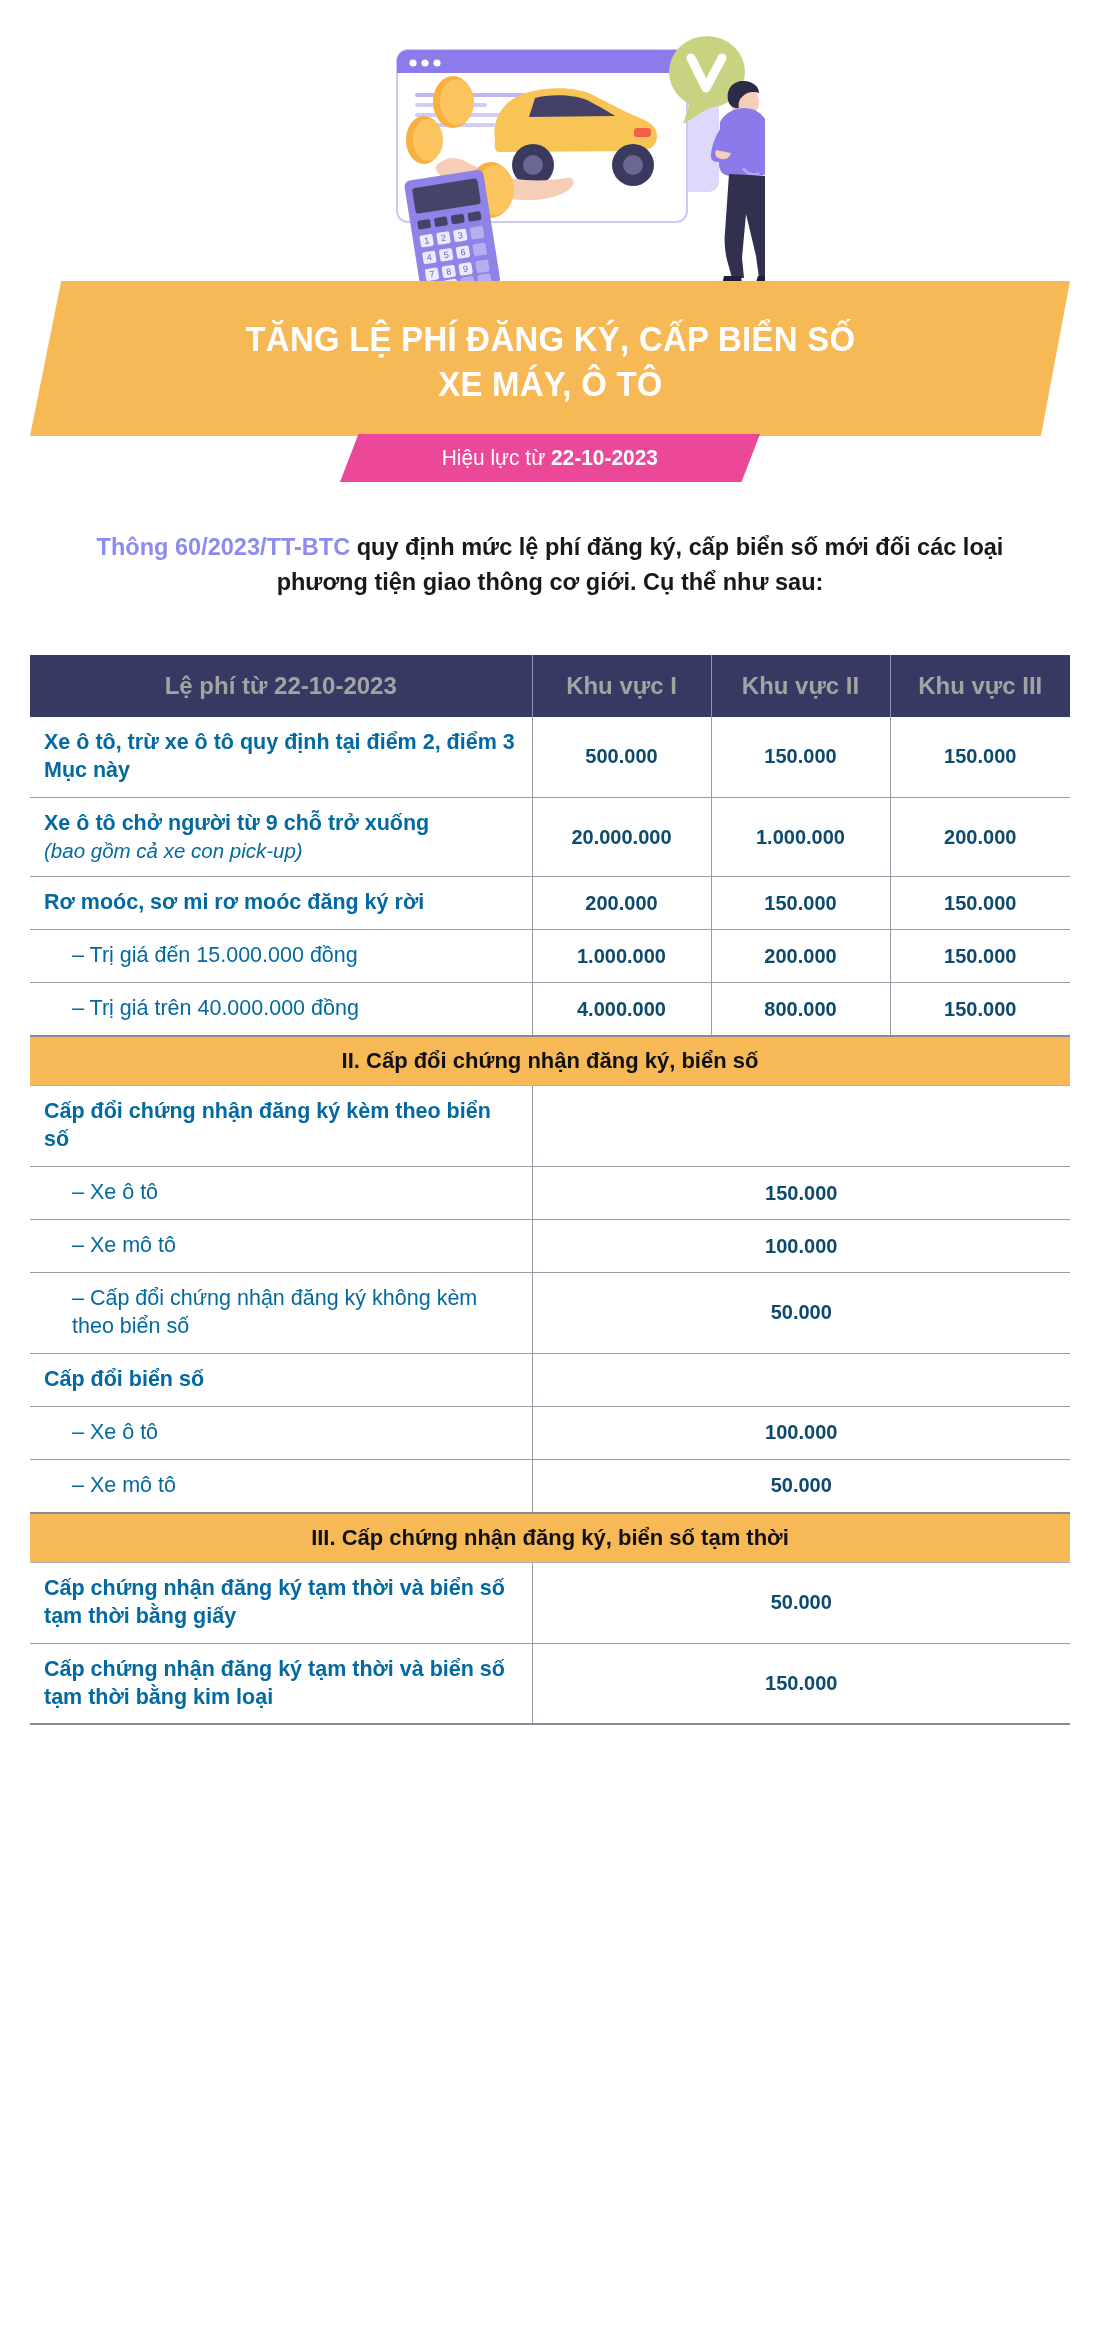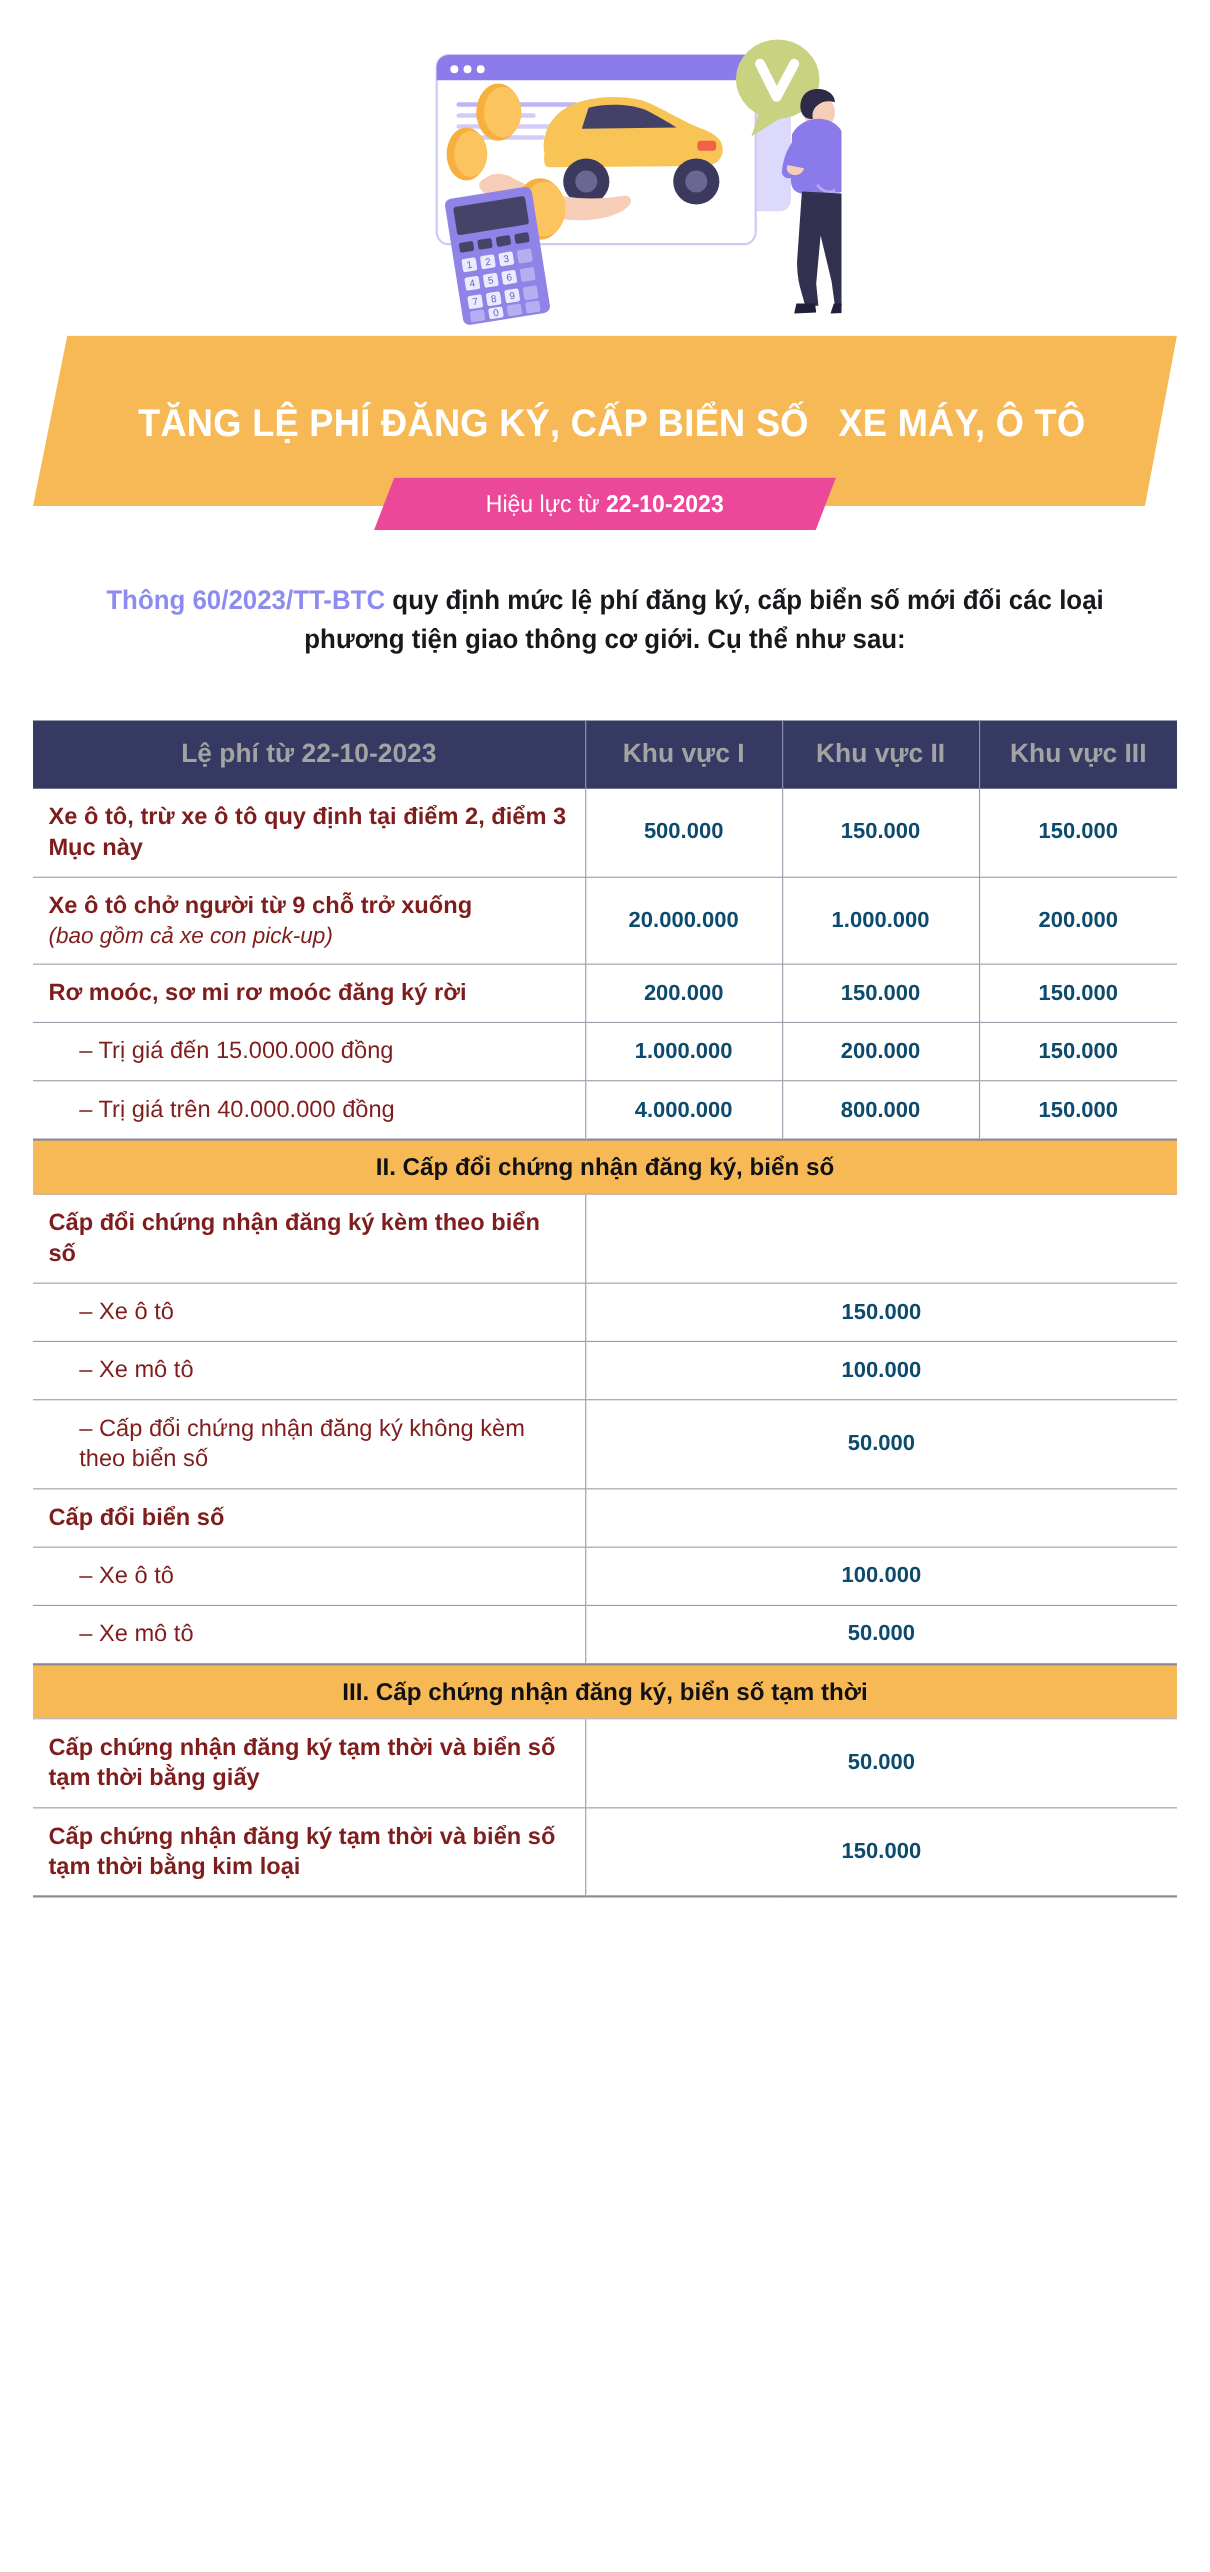--- a/index.html
+++ b/index.html
@@ -34,28 +34,28 @@
     left: 345px;
     top: 10px;
     width: 420px;
     height: 290px;
   }
 
   
   .title-banner {
     position: absolute;
     left: 30px;
-    top: 305px;
+    top: 281px;
     width: 1040px;
     height: 155px;
     background: #f7b955;
     clip-path: polygon(3.0% 0%, 100% 0%, 97.2% 100%, 0% 100%);
     box-sizing: border-box;
     display: flex;
-    flex-direction: row;
+    flex-direction: column;
     align-items: center;
     justify-content: center;
     padding-top: 6px;
   }
   .title-line {
     color: #ffffff;
     font-weight: bold;
     font-size: 35px;
     letter-spacing: 0.3px;
     line-height: 1.28;
@@ -139,21 +139,21 @@
     font-size: 22px;
     font-weight: bold;
     text-align: center;
     padding: 11px 6px;
     border-top: 1px solid #b0b0b8;
     border-bottom: 1px solid #b0b0b8;
   }
 
   td.desc {
     font-size: 21.5px;
-    color: #7f1d1d;
+    color: #0369a1;
     padding: 12px 10px 12px 14px;
     vertical-align: middle;
     border-right: 1px solid #9a9aa8;
     border-bottom: 1px solid #9a9aa8;
     box-sizing: border-box;
     line-height: 1.3;
   }
   td.desc.bold { font-weight: bold; }
   td.desc.indent { padding-left: 42px; font-weight: normal; }
   td.desc .sub { font-style: italic; font-weight: normal; font-size: 20.5px; display:block; }

